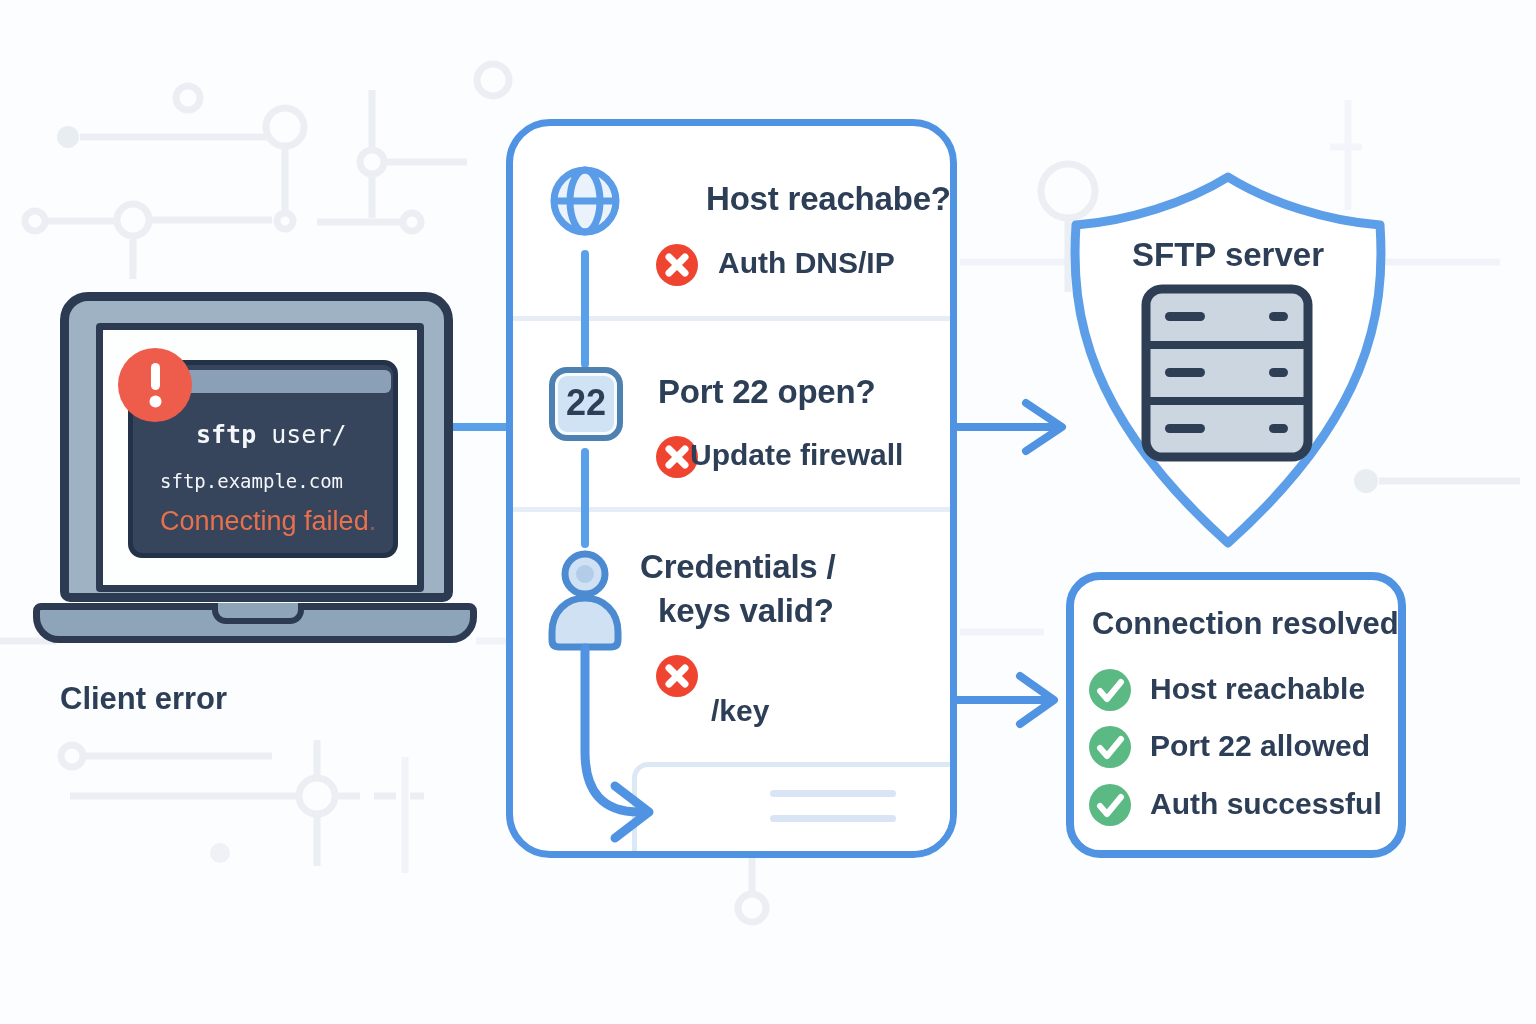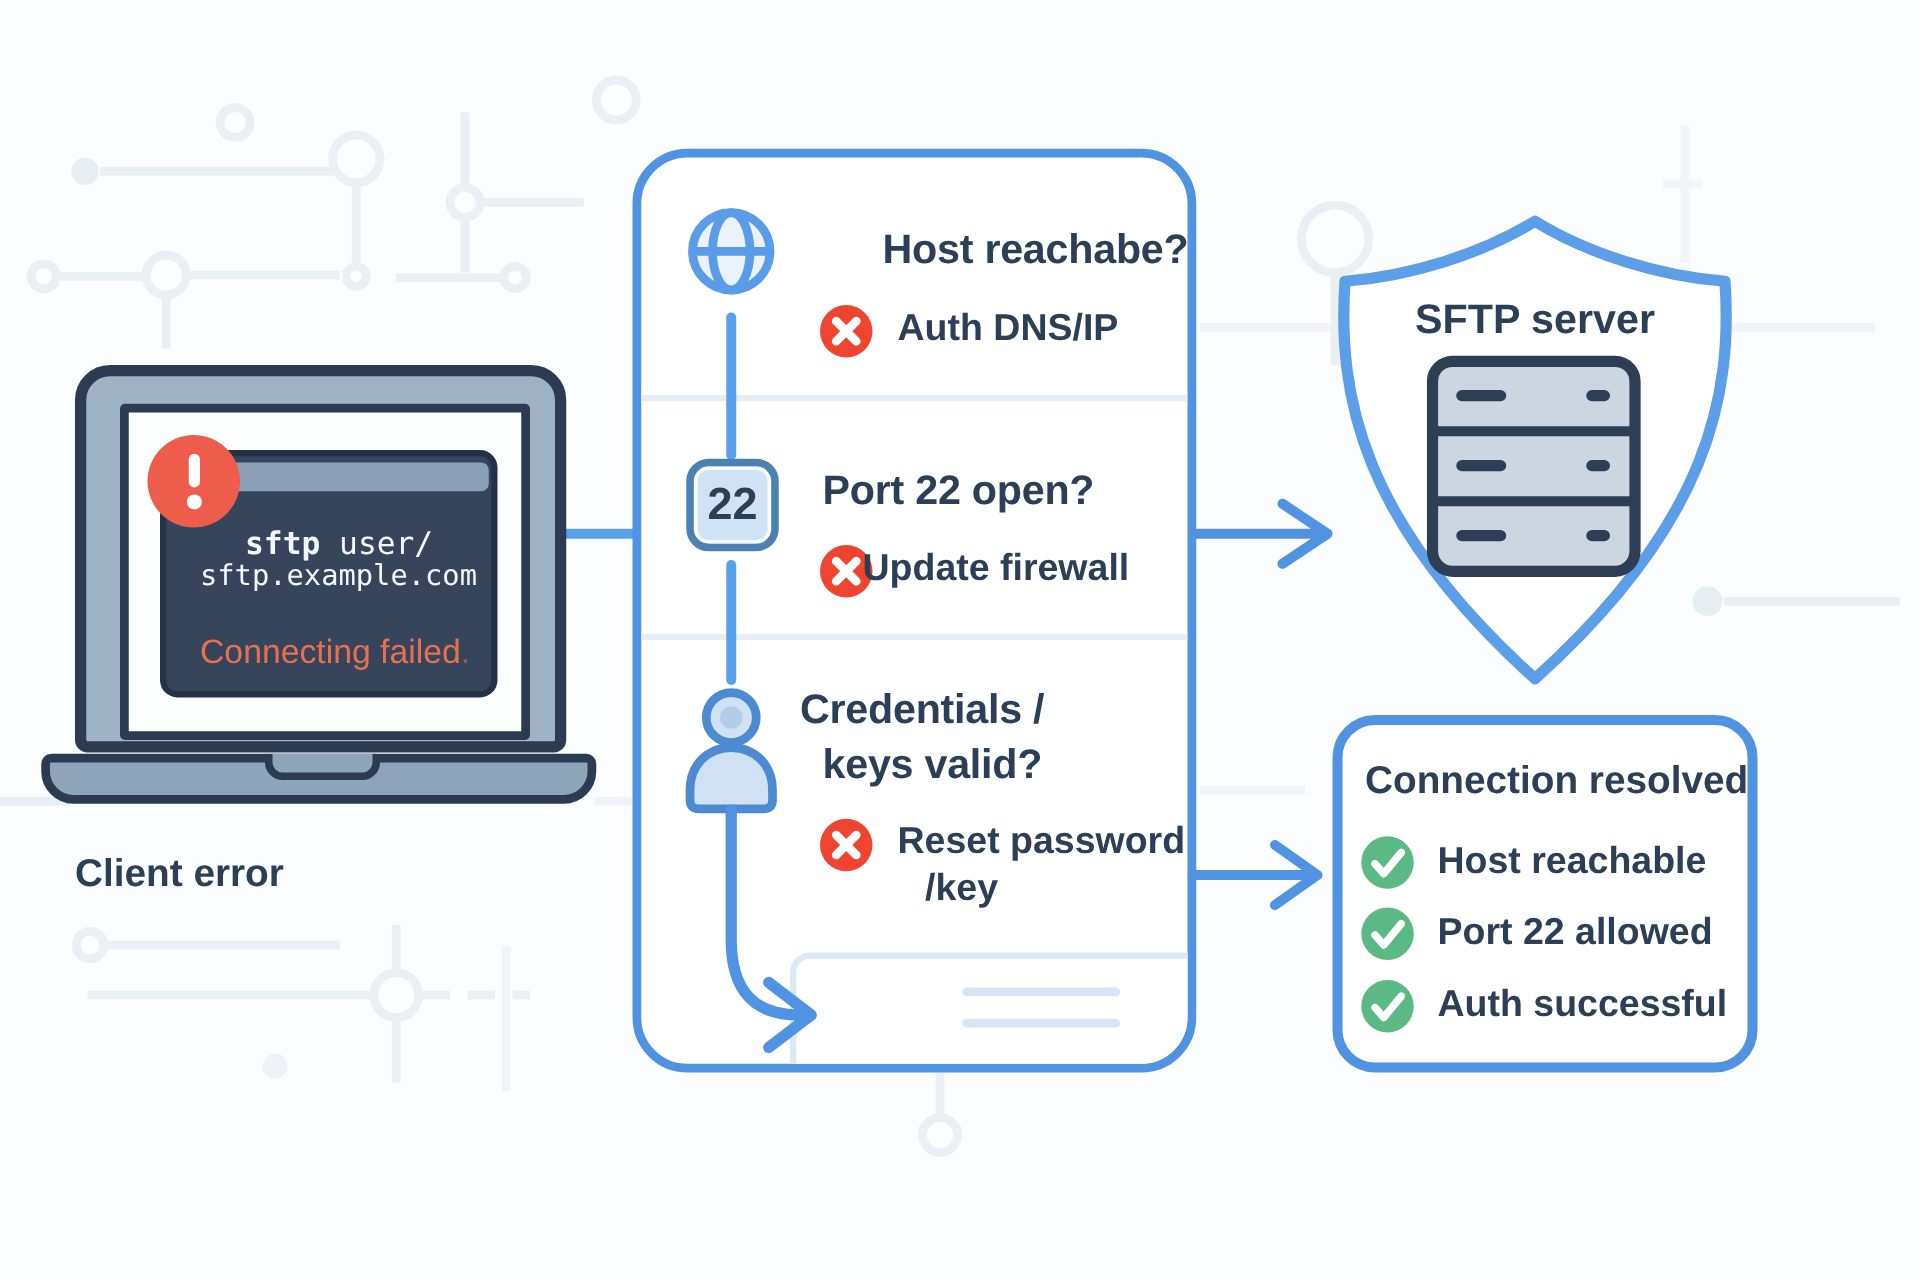--- a/index.html
+++ b/index.html
@@ -31,21 +31,21 @@
     left:128px;top:360px;width:270px;height:198px;box-sizing:border-box;
     background:#36445c;border:5px solid #233248;border-radius:14px;
   }
   .terminal-titlebar{
     left:135px;top:370px;width:256px;height:23px;
     background:#8ba0b6;border-radius:6px;
   }
   .term-line{left:160px;white-space:nowrap;font-family:"DejaVu Sans Mono",monospace;color:#f4f7fa;}
   .term-line1{top:420px;font-size:25px;margin-left:36px;}
   .term-cmd{font-weight:700;}
-  .term-line2{top:448px;font-size:23px;}
+  .term-line2{top:470px;font-size:19px;}
   .term-line3{top:506px;font-size:27px;font-weight:400;color:#e8714d;font-family:"Liberation Sans",sans-serif;}
   .term-period{opacity:.55;}
   .error-badge{
     left:118px;top:348px;width:74px;height:74px;border-radius:50%;
     background:#ee5c4c;
   }
   .client-label{left:60px;top:681px;width:396px;text-align:left;font-size:31px;font-weight:700;}
   
   .panel{
     left:506px;top:119px;width:451px;height:739px;box-sizing:border-box;
@@ -201,22 +201,21 @@
   <div class="abs action-text" style="left:690px;top:438px;">Update firewall</div>
 
   <div class="abs q" style="left:640px;top:548px;">Credentials /</div>
   <div class="abs q" style="left:658px;top:592px;">keys valid?</div>
   <div class="abs xcircle" style="left:656px;top:655px;">
     <svg width="42" height="42" viewBox="0 0 42 42">
       <line x1="13" y1="13" x2="29" y2="29" stroke="#fff" stroke-width="7" stroke-linecap="round"></line>
       <line x1="29" y1="13" x2="13" y2="29" stroke="#fff" stroke-width="7" stroke-linecap="round"></line>
     </svg>
   </div>
-  <div class="abs action-text" style="left:718px;top:656px;">Reset password</div>
-  <div class="abs action-text" style="left:740px;top:694px;">/key</div>
+  <div class="abs action-text" style="left:711px;top:694px;">/key</div>
 
   <svg class="abs" style="left:950px;top:395px;" width="130" height="64" viewBox="0 0 130 64">
     <line x1="6" y1="32" x2="104" y2="32" stroke="#4f93e2" stroke-width="8" stroke-linecap="round"></line>
     <polyline points="76,8 112,32 76,56" fill="none" stroke="#4f93e2" stroke-width="8" stroke-linecap="round" stroke-linejoin="round"></polyline>
   </svg>
   <svg class="abs" style="left:948px;top:668px;" width="125" height="64" viewBox="0 0 125 64">
     <line x1="6" y1="32" x2="98" y2="32" stroke="#4f93e2" stroke-width="8" stroke-linecap="round"></line>
     <polyline points="72,8 106,32 72,56" fill="none" stroke="#4f93e2" stroke-width="8" stroke-linecap="round" stroke-linejoin="round"></polyline>
   </svg>
 

